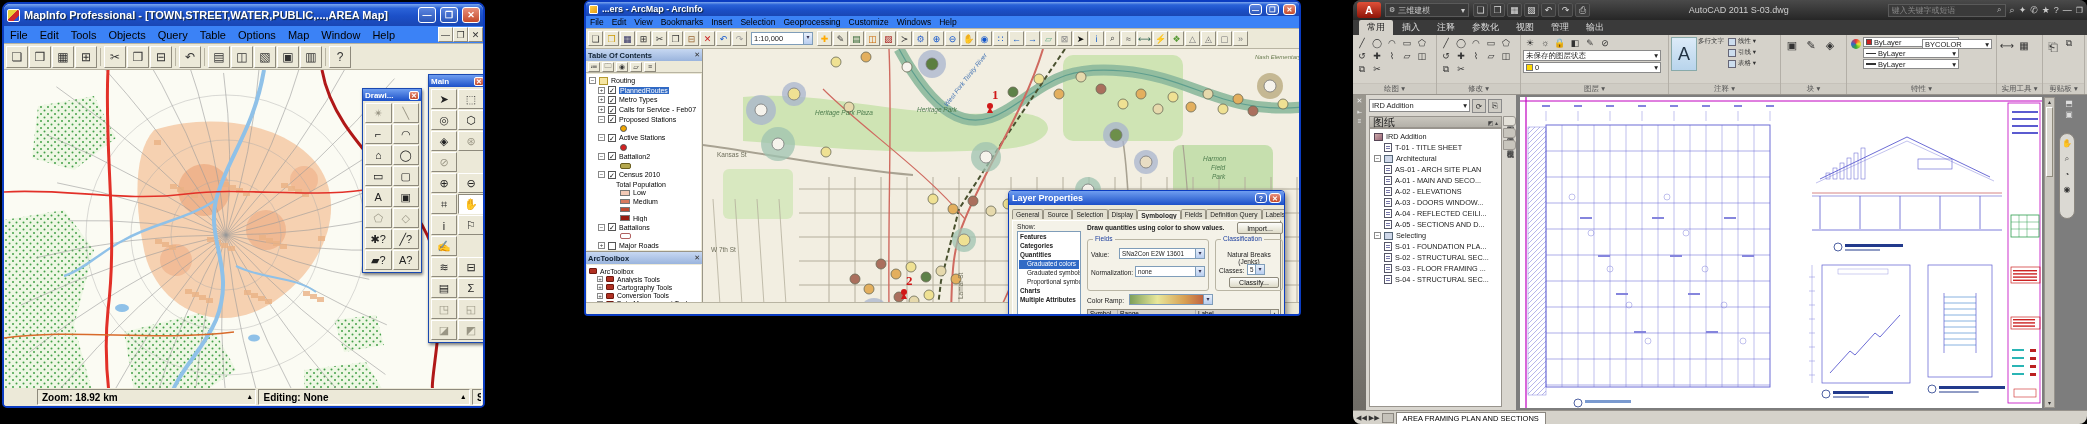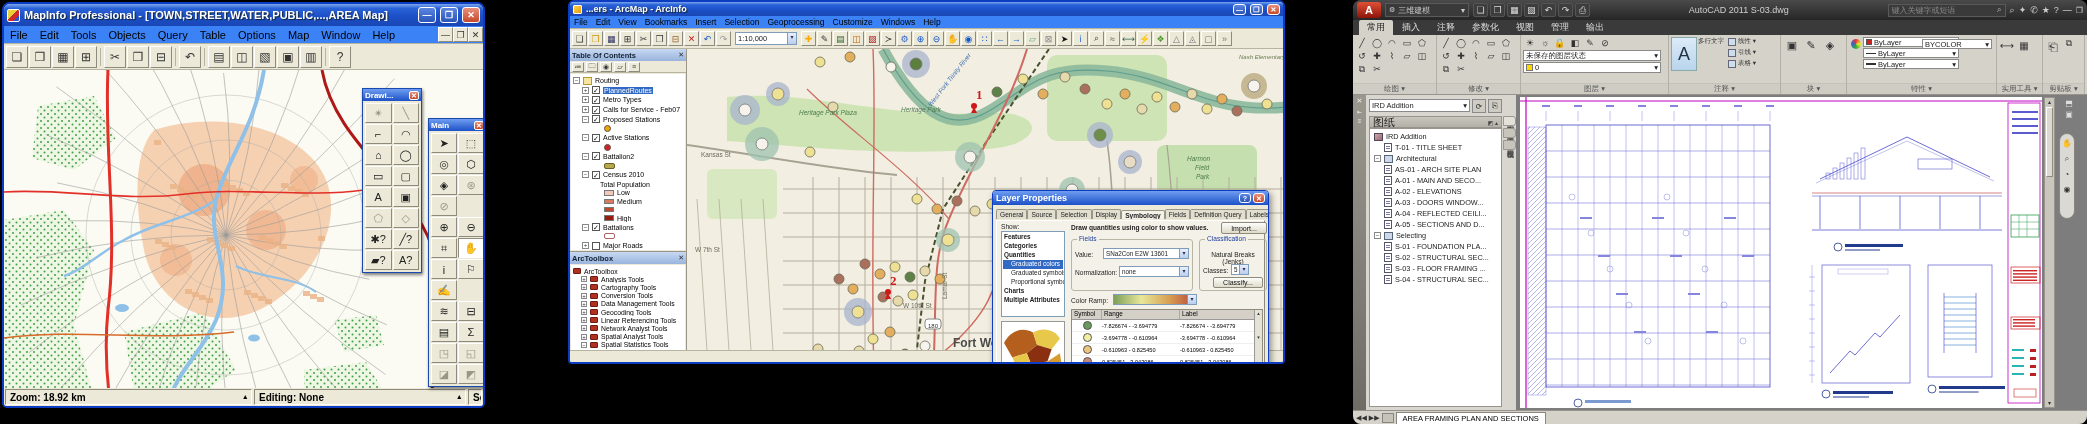--- a/index.html
+++ b/index.html
@@ -227,21 +227,21 @@
       <g fill="none">
         <path d="M104,0 C100,80 114,160 104,240 C98,300 110,350 104,322" stroke="#e23028" stroke-width="3"></path>
         <path d="M318,0 C332,80 422,120 434,200 C442,260 420,330 432,322" stroke="#b01818" stroke-width="3"></path>
         <path d="M0,122 C60,118 120,132 182,124 C240,117 300,128 360,120" stroke="#e23028" stroke-width="1.6"></path>
         <path d="M0,268 C70,258 150,272 230,262" stroke="#d86a2a" stroke-width="1.4"></path>
       </g>
     </svg>
   </div>
 
   <div style="position:absolute;left:0;bottom:0;width:479px;height:18px;background:#ece9d8;display:flex;gap:2px;padding:1px;">
-    <div class="scell" style="width:247px;">
+    <div class="scell" style="width:220px;margin-left:32px;">
       <span>Zoom: 18.92 km</span>
         <span style="margin-left:auto;font-size:7px;">▴</span>
     </div>
     <div class="scell" style="width:212px;">
       <span>Editing: None</span>
         <span style="margin-left:auto;font-size:7px;">▴</span>
     </div>
     <div class="scell" style="flex:1;">
       <span>Selecting...</span>
     </div>
@@ -264,21 +264,21 @@
         <span class="palbtn raised">A</span>
         <span class="palbtn raised">▣</span>
         <span class="palbtn raised dis">⬠</span>
         <span class="palbtn raised dis">◇</span>
         <span class="palbtn raised">✱?</span>
         <span class="palbtn raised">╱?</span>
         <span class="palbtn raised">▰?</span>
         <span class="palbtn raised">A?</span>
       </div>
   </div>
-  <div class="palette" id="mi-main" style="left:424px;top:70px;width:59px;margin-top:44px;">
+  <div class="palette" id="mi-main" style="left:424px;top:70px;width:59px;">
     <div class="paltitle">
       <span class="t">Main</span>
       <span class="palx">✕</span>
     </div>
     <div class="palgrid" id="mi-maingrid">
         <span class="palbtn raised">➤</span>
         <span class="palbtn raised">⬚</span>
         <span class="palbtn raised">◎</span>
         <span class="palbtn raised">⬡</span>
         <span class="palbtn raised">◈</span>
@@ -298,21 +298,21 @@
         <span class="palbtn raised">▤</span>
         <span class="palbtn raised">Σ</span>
         <span class="palbtn raised dis">◳</span>
         <span class="palbtn raised dis">◱</span>
         <span class="palbtn raised dis">◪</span>
         <span class="palbtn raised dis">◩</span>
       </div>
   </div>
 </div>
 
-<div class="win xpwin" id="w2" style="left:568px;top:0;width:717px;height:364px;border-radius:6px 6px 4px 4px;">
+<div class="win xpwin" id="w2" style="left:584px;top:0;width:717px;height:316px;border-radius:6px 6px 4px 4px;">
   <div class="xptitle" style="height:14px;font-size:9px;">
     <span style="width:9px;height:9px;flex:none;background:linear-gradient(135deg,#ffd24a,#e89b12);border:1px solid #fff;border-radius:1px;"></span>
     <span class="t">...ers - ArcMap - ArcInfo</span>
     <span class="capbtn" style="width:13px;height:11px;font-size:7px;line-height:10px;">—</span>
     <span class="capbtn" style="width:13px;height:11px;font-size:7px;line-height:10px;">❐</span>
     <span class="capbtn close" style="width:13px;height:11px;font-size:7px;line-height:10px;">✕</span>
   </div>
   <div class="menubar" id="am-menubar" style="height:13px;font-size:8.5px;">
       <span class="menu-item" style="padding: 0px 4px;">File</span>
       <span class="menu-item" style="padding: 0px 4px;">Edit</span>

